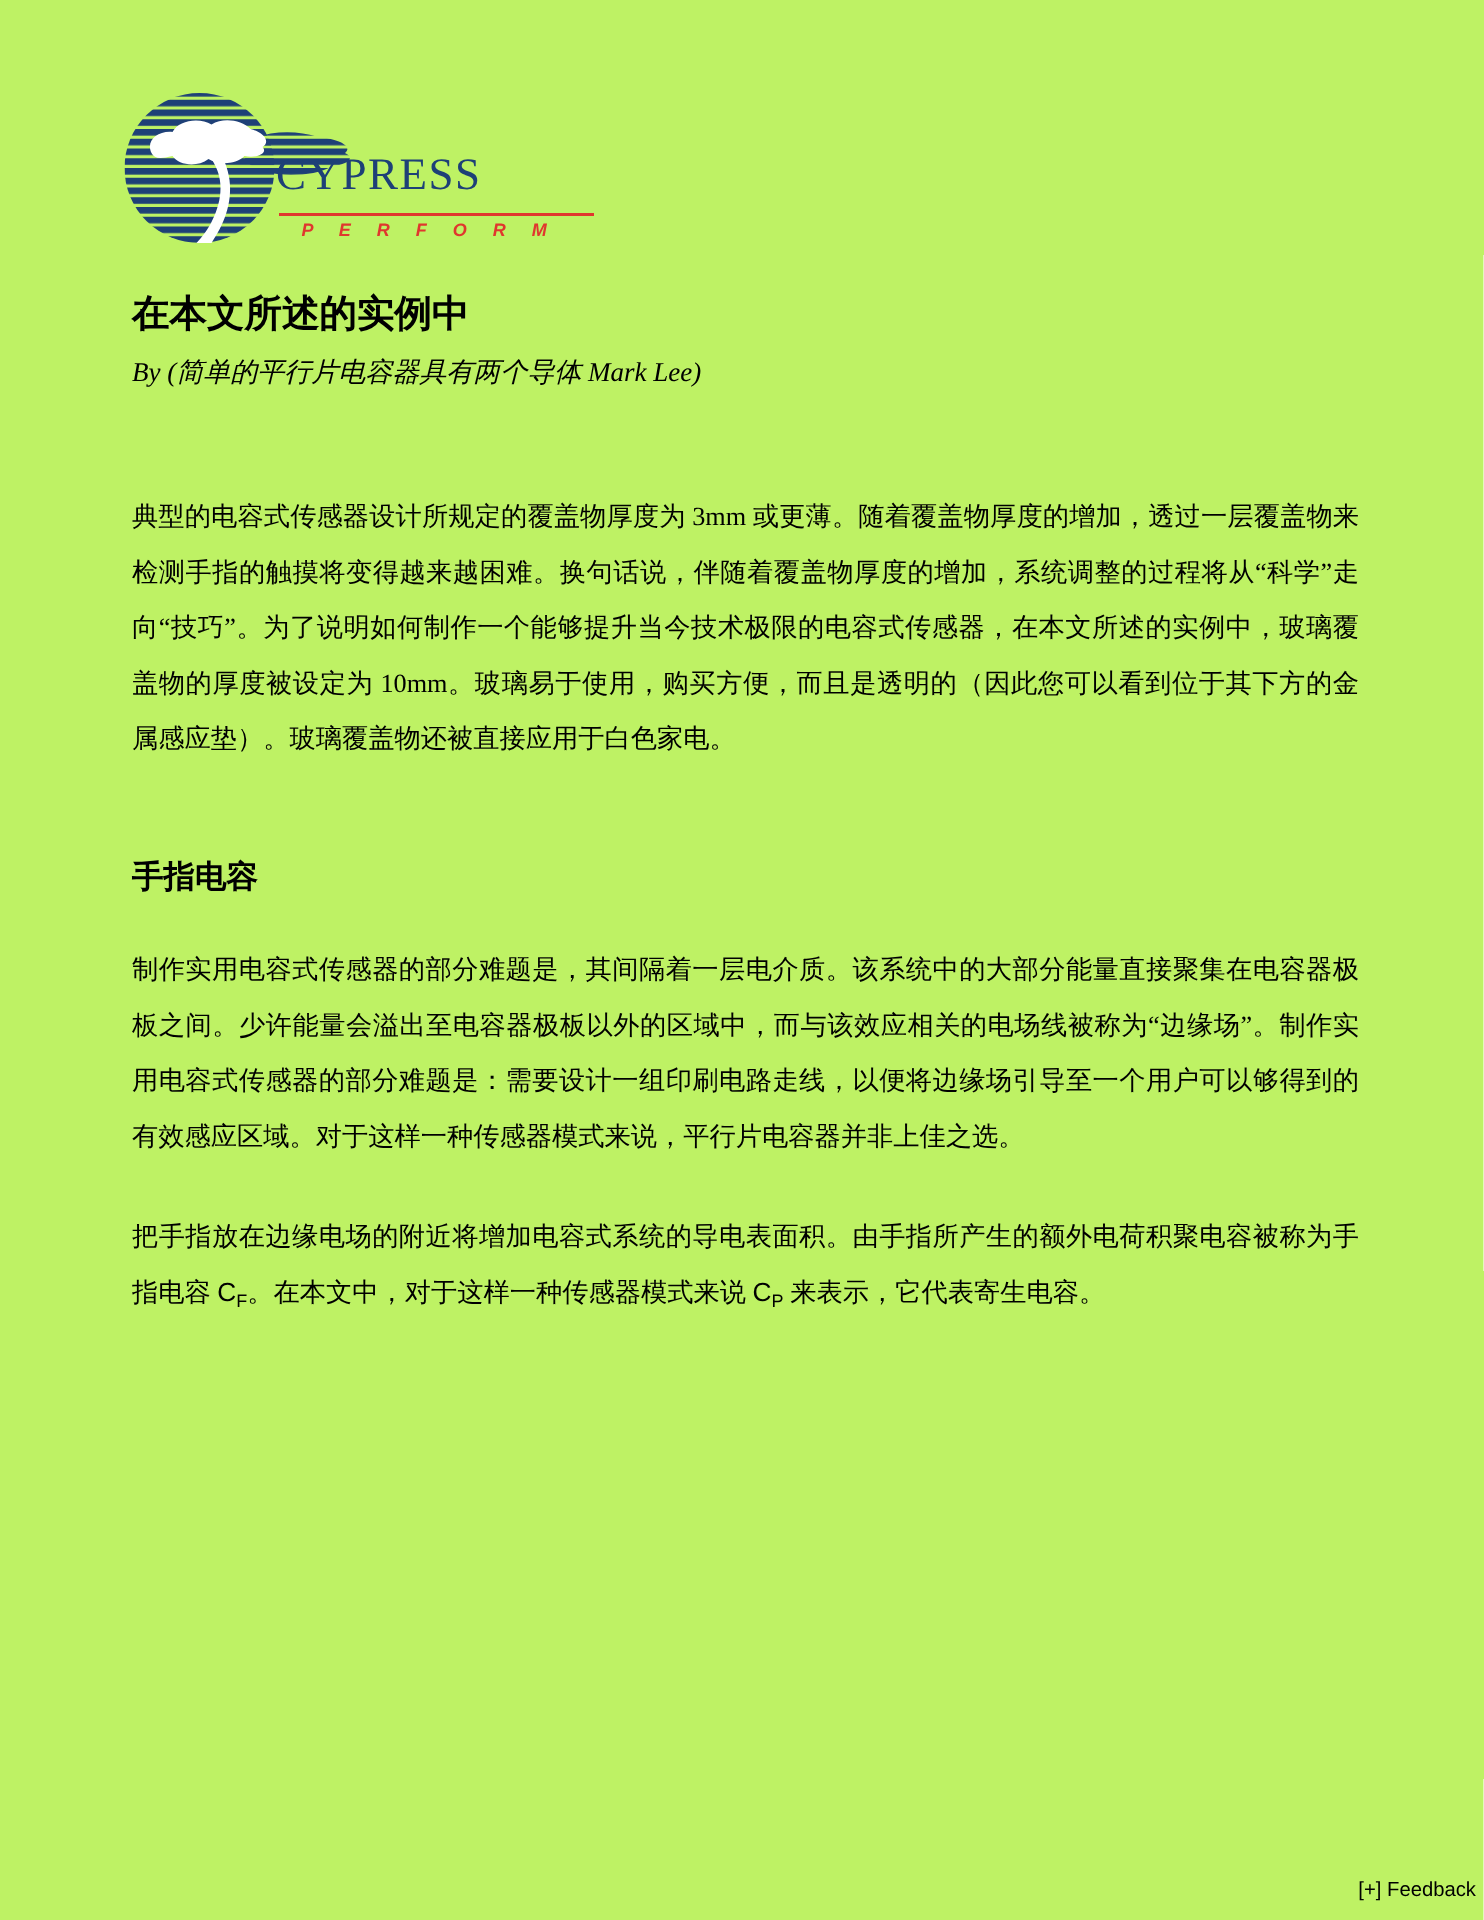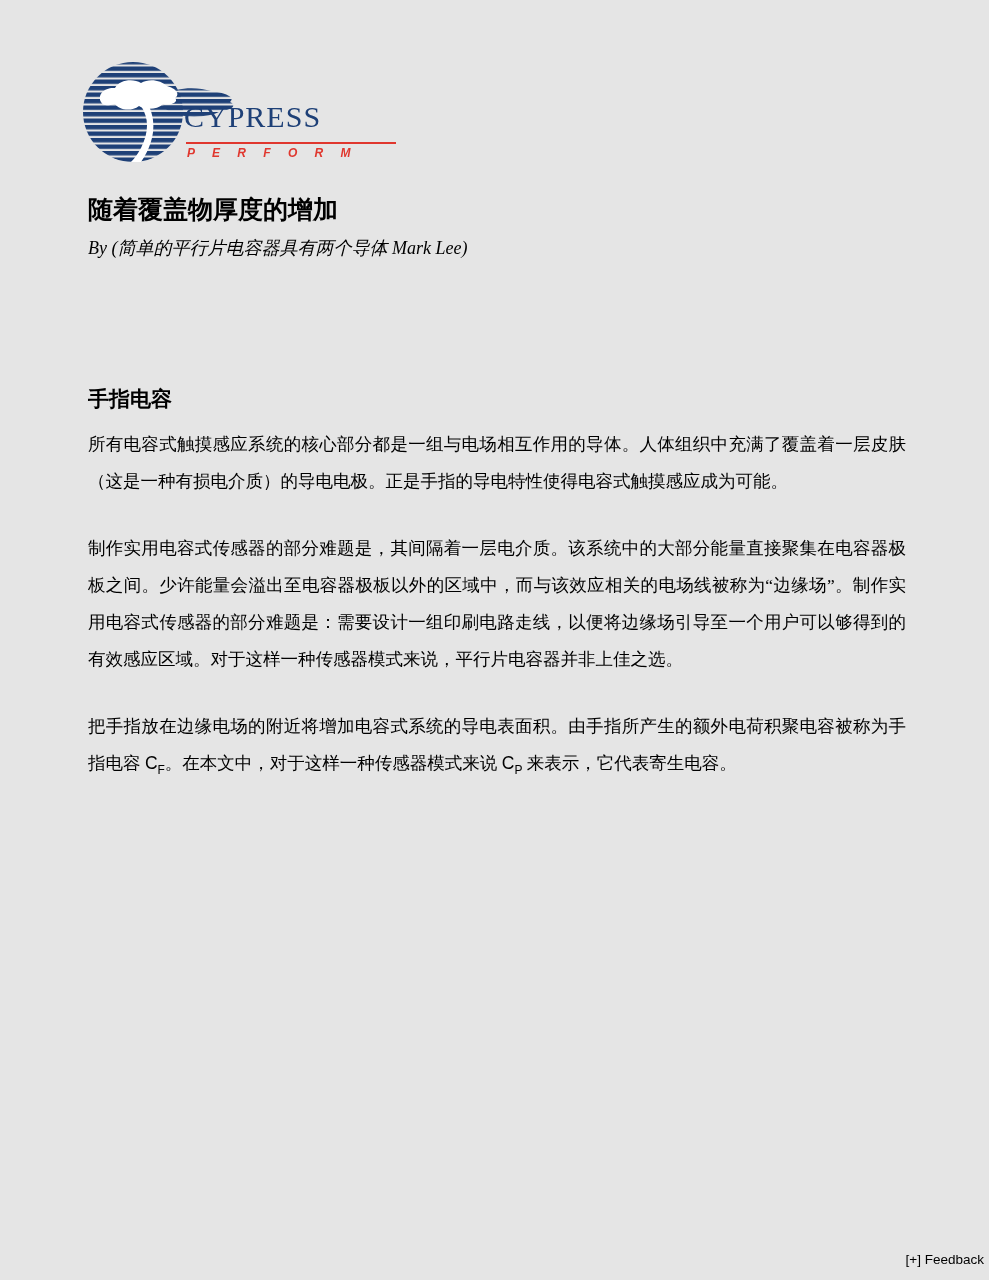--- a/index.html
+++ b/index.html
@@ -1,20 +1,20 @@
 <!DOCTYPE html>
 <html><head>
 <meta charset="utf-8">
 <style>
   html, body { margin: 0; padding: 0; background: #ffffff; }
   .page {
     position: relative;
     width: 989px;
     height: 1280px;
-    background: #e5e5e5;
+    background: #bef264;
     font-family: "Liberation Serif", serif;
     color: #000000;
     overflow: hidden;
   }
 
   
   .logo {
     position: absolute;
     left: 83px;
     top: 60px;
@@ -36,21 +36,21 @@
   .logo-rule {
     position: absolute;
     left: 103px;
     top: 82px;
     width: 210px;
     height: 2px;
     background: #e0372e;
   }
   .logo-tagline {
     position: absolute;
-    left: 104px;
+    left: 118px;
     top: 86px;
     font-family: "Liberation Sans", sans-serif;
     font-style: italic;
     font-weight: bold;
     font-size: 12px;
     letter-spacing: 7px;
     color: #e0372e;
     white-space: nowrap;
   }
 
@@ -139,28 +139,28 @@
 
       <path fill="#ffffff" d="M18 42 C14 34 22 27 32 28 C36 20 50 18 58 23 C66 18 78 20 84 26 C92 28 98 34 92 38 C96 42 88 46 80 44 C74 50 62 50 56 46 C48 52 36 50 32 44 C24 46 20 46 18 42 Z"></path>
 
       <path fill="#ffffff" d="M58 46 C66 58 66 72 58 88 C56 92 52 98 48 102 L58 102 C66 90 72 76 70 60 C69 52 66 46 64 42 Z"></path>
     </svg>
     <div class="logo-brand">CYPRESS</div>
     <div class="logo-rule"></div>
     <div class="logo-tagline">P E R F O R M</div>
   </header>
 
-  <h1 class="doc-title">随着覆盖物厚度的增加</h1>
+  <h1 class="doc-title">在本文所述的实例中</h1>
   <p class="doc-byline">By (简单的平行片电容器具有两个导体 Mark Lee)</p>
 
   <main class="doc-body">
+    <p class="body">典型的电容式传感器设计所规定的覆盖物厚度为 3mm 或更薄。随着覆盖物厚度的增加，透过一层覆盖物来检测手指的触摸将变得越来越困难。换句话说，伴随着覆盖物厚度的增加，系统调整的过程将从“科学”走向“技巧”。为了说明如何制作一个能够提升当今技术极限的电容式传感器，在本文所述的实例中，玻璃覆盖物的厚度被设定为 10mm。玻璃易于使用，购买方便，而且是透明的（因此您可以看到位于其下方的金属感应垫）。玻璃覆盖物还被直接应用于白色家电。</p>
 
     <h2 class="section-heading">手指电容</h2>
 
-    <p class="body">所有电容式触摸感应系统的核心部分都是一组与电场相互作用的导体。人体组织中充满了覆盖着一层皮肤（这是一种有损电介质）的导电电极。正是手指的导电特性使得电容式触摸感应成为可能。</p>
     <p class="body gap">制作实用电容式传感器的部分难题是，其间隔着一层电介质。该系统中的大部分能量直接聚集在电容器极板之间。少许能量会溢出至电容器极板以外的区域中，而与该效应相关的电场线被称为“边缘场”。制作实用电容式传感器的部分难题是：需要设计一组印刷电路走线，以便将边缘场引导至一个用户可以够得到的有效感应区域。对于这样一种传感器模式来说，平行片电容器并非上佳之选。</p>
 
     <p class="body gap"><span>把手指放在边缘电场的附近将增加电容式系统的导电表面积。由手指所产生的额外电荷积聚电容被称为手指电容 </span><span class="sym">C</span><sub class="sym">F</sub><span>。在本文中，对于这样一种传感器模式来说 </span><span class="sym">C</span><sub class="sym">P</sub><span> 来表示，它代表寄生电容。</span></p>
   </main>
 
   <a class="feedback">[+] Feedback</a>
 
 </div>
 
 </body></html>

